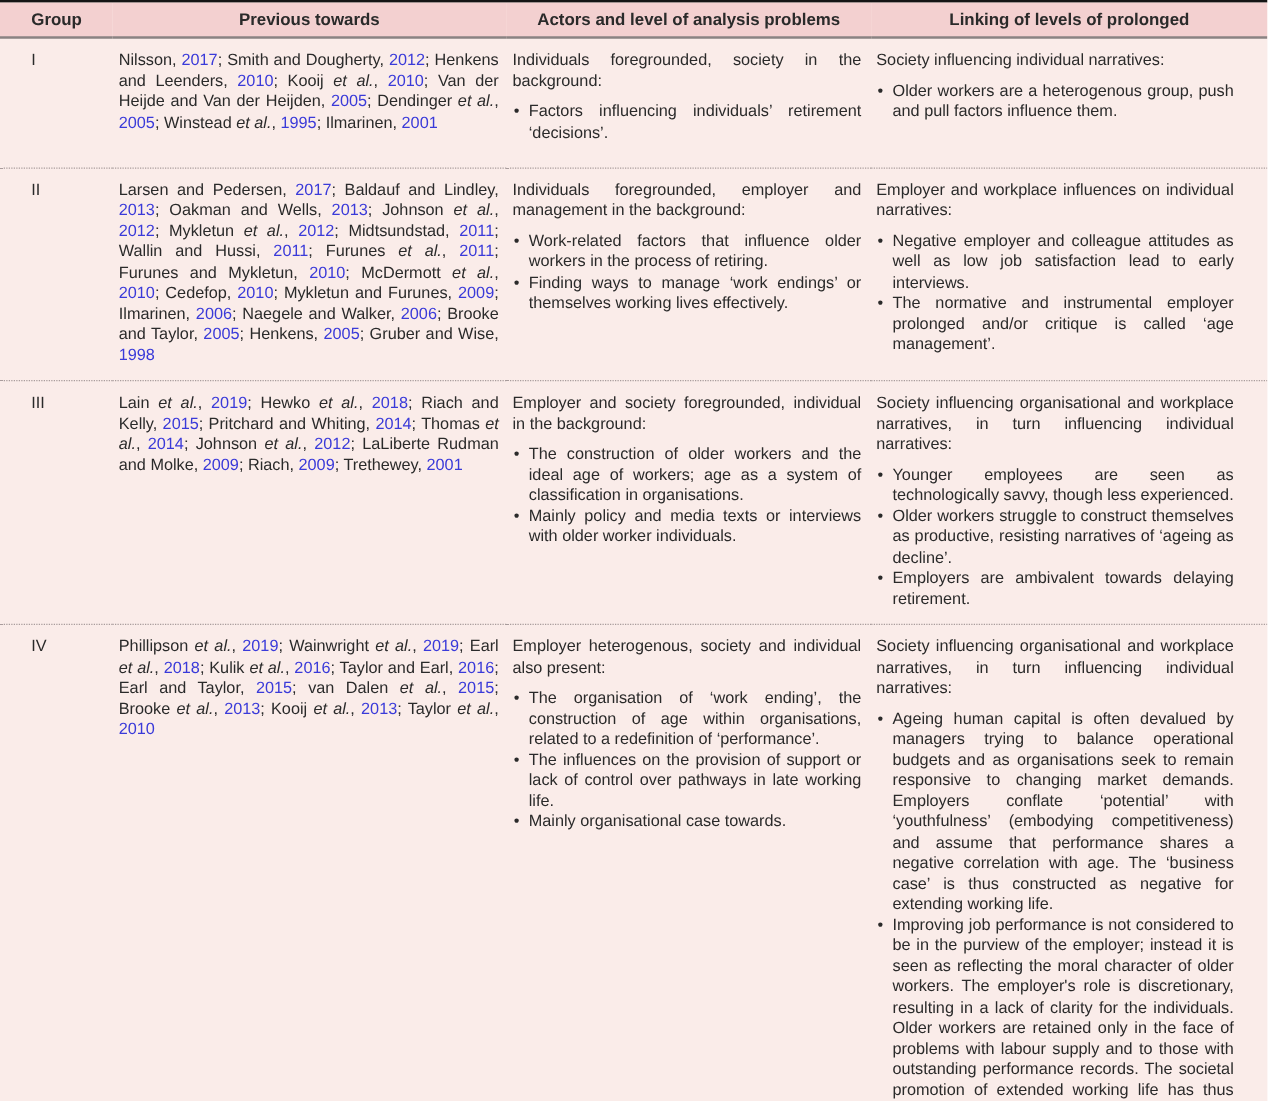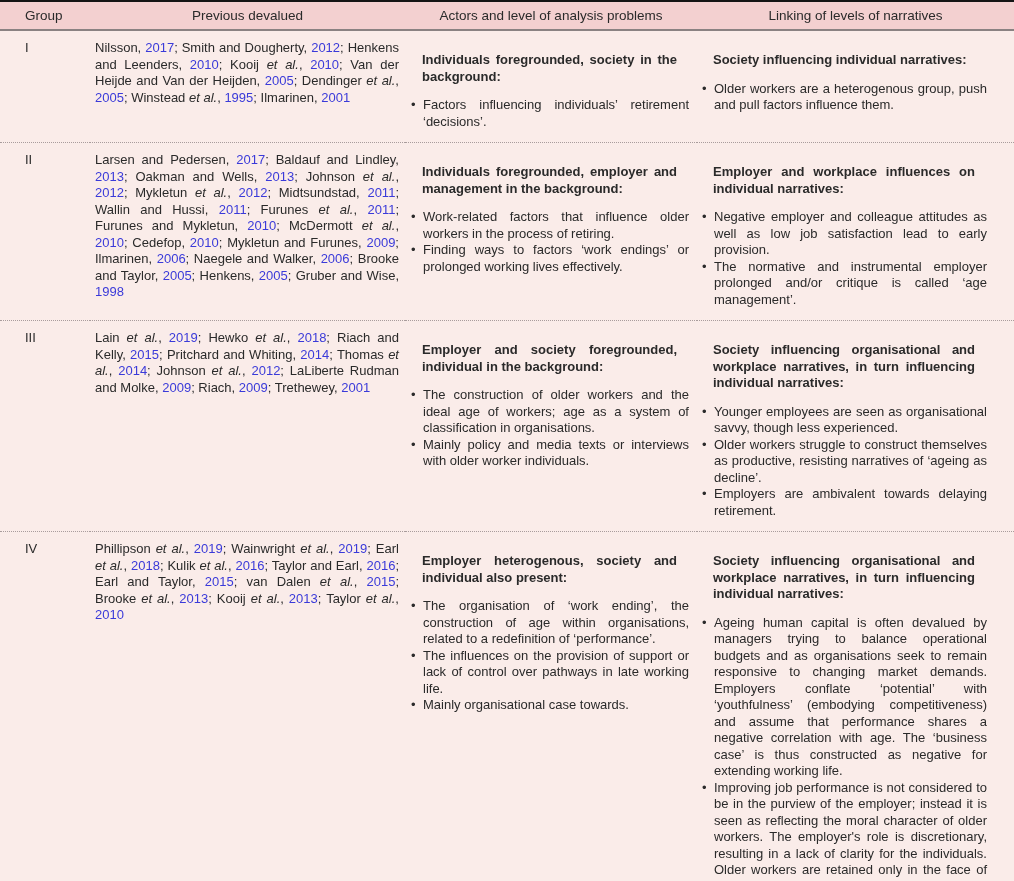--- a/index.html
+++ b/index.html
@@ -27,21 +27,21 @@
     border-collapse: collapse;
     table-layout: fixed;
     border-bottom: 2px solid var(--rule_dark);
   }
   col.c1 { width: 90px; }
   col.c2 { width: 315px; }
   col.c3 { width: 292px; }
   col.c4 { width: 317px; }
   thead th {
     background: var(--header_bg);
-    font-weight: normal;
+    font-weight: bold;
     font-size: 13.5px;
     color: var(--text);
     text-align: center;
     height: 20px;
     padding: 6px 4px;
     border-bottom: 2px solid var(--rule_header);
     vertical-align: middle;
   }
   thead th.th-group { text-align: left; padding-left: 25px; }
   tbody td {
@@ -59,21 +59,21 @@
   tbody tr:nth-child(4) { height: 378px; }
   td.group-cell { padding-left: 25px; text-align: left; }
   td.studies-cell { padding-left: 5px; padding-right: 6px; margin-top: 48px; }
   td.actors-cell  { padding-left: 5px; padding-right: 8px; }
   td.linking-cell { padding-left: 4px; padding-right: 27px; }
   .yr {
     color: var(--link_blue);
     text-decoration: none;
     cursor: pointer;
   }
-  p.intro { margin: 12px; font-weight: bold; }
+  p.intro { margin: 0; }
   ul.bullets { margin: 8px 0 0 0; padding: 0; list-style: none; }
   ul.bullets li { position: relative; padding-left: 13px; margin: 0; }
   ul.bullets li::before {
     content: "\2022";
     position: absolute;
     left: 1px;
     top: 0;
   }
 </style>
 </head>
@@ -83,23 +83,23 @@
   <table class="studies">
     <colgroup>
       <col class="c1">
         <col class="c2">
         <col class="c3">
         <col class="c4">
     </colgroup>
     <thead>
       <tr>
         <th class="th-group">Group</th>
-        <th>Previous devalued</th>
+        <th>Previous towards</th>
         <th>Actors and level of analysis problems</th>
-        <th>Linking of levels of narratives</th>
+        <th>Linking of levels of prolonged</th>
       </tr>
     </thead>
     <tbody id="table-body">
         <tr>
           <td class="group-cell">I</td>
           <td class="studies-cell"><span>Nilsson, </span><a class="yr">2017</a>; <span>Smith and Dougherty, </span><a class="yr">2012</a>; <span>Henkens and Leenders, </span><a class="yr">2010</a>; <span>Kooij <i>et al.</i>, </span><a class="yr">2010</a>; <span>Van der Heijde and Van der Heijden, </span><a class="yr">2005</a>; <span>Dendinger <i>et al.</i>, </span><a class="yr">2005</a>; <span>Winstead <i>et al.</i>, </span><a class="yr">1995</a>; <span>Ilmarinen, </span><a class="yr">2001</a></td>
           <td class="actors-cell">
             <p class="intro">Individuals foregrounded, society in the background:</p>
             <ul class="bullets">
               <li>Factors influencing individuals’ retirement ‘decisions’.</li>
@@ -112,45 +112,45 @@
             </ul>
           </td>
         </tr>
         <tr>
           <td class="group-cell">II</td>
           <td class="studies-cell"><span>Larsen and Pedersen, </span><a class="yr">2017</a>; <span>Baldauf and Lindley, </span><a class="yr">2013</a>; <span>Oakman and Wells, </span><a class="yr">2013</a>; <span>Johnson <i>et al.</i>, </span><a class="yr">2012</a>; <span>Mykletun <i>et al.</i>, </span><a class="yr">2012</a>; <span>Midtsundstad, </span><a class="yr">2011</a>; <span>Wallin and Hussi, </span><a class="yr">2011</a>; <span>Furunes <i>et al.</i>, </span><a class="yr">2011</a>; <span>Furunes and Mykletun, </span><a class="yr">2010</a>; <span>McDermott <i>et al.</i>, </span><a class="yr">2010</a>; <span>Cedefop, </span><a class="yr">2010</a>; <span>Mykletun and Furunes, </span><a class="yr">2009</a>; <span>Ilmarinen, </span><a class="yr">2006</a>; <span>Naegele and Walker, </span><a class="yr">2006</a>; <span>Brooke and Taylor, </span><a class="yr">2005</a>; <span>Henkens, </span><a class="yr">2005</a>; <span>Gruber and Wise, </span><a class="yr">1998</a></td>
           <td class="actors-cell">
             <p class="intro">Individuals foregrounded, employer and management in the background:</p>
             <ul class="bullets">
               <li>Work-related factors that influence older workers in the process of retiring.</li>
-              <li>Finding ways to factors ‘work endings’ or prolonged working lives effectively.</li>
+              <li>Finding ways to manage ‘work endings’ or themselves working lives effectively.</li>
             </ul>
           </td>
           <td class="linking-cell">
             <p class="intro">Employer and workplace influences on individual narratives:</p>
             <ul class="bullets">
-              <li>Negative employer and colleague attitudes as well as low job satisfaction lead to early provision.</li>
+              <li>Negative employer and colleague attitudes as well as low job satisfaction lead to early interviews.</li>
               <li>The normative and instrumental employer prolonged and/or critique is called ‘age management’.</li>
             </ul>
           </td>
         </tr>
         <tr>
           <td class="group-cell">III</td>
           <td class="studies-cell"><span>Lain <i>et al.</i>, </span><a class="yr">2019</a>; <span>Hewko <i>et al.</i>, </span><a class="yr">2018</a>; <span>Riach and Kelly, </span><a class="yr">2015</a>; <span>Pritchard and Whiting, </span><a class="yr">2014</a>; <span>Thomas <i>et al.</i>, </span><a class="yr">2014</a>; <span>Johnson <i>et al.</i>, </span><a class="yr">2012</a>; <span>LaLiberte Rudman and Molke, </span><a class="yr">2009</a>; <span>Riach, </span><a class="yr">2009</a>; <span>Trethewey, </span><a class="yr">2001</a></td>
           <td class="actors-cell">
             <p class="intro">Employer and society foregrounded, individual in the background:</p>
             <ul class="bullets">
               <li>The construction of older workers and the ideal age of workers; age as a system of classification in organisations.</li>
               <li>Mainly policy and media texts or interviews with older worker individuals.</li>
             </ul>
           </td>
           <td class="linking-cell">
             <p class="intro">Society influencing organisational and workplace narratives, in turn influencing individual narratives:</p>
             <ul class="bullets">
-              <li>Younger employees are seen as organisational savvy, though less experienced.</li>
+              <li>Younger employees are seen as technologically savvy, though less experienced.</li>
               <li>Older workers struggle to construct themselves as productive, resisting narratives of ‘ageing as decline’.</li>
               <li>Employers are ambivalent towards delaying retirement.</li>
             </ul>
           </td>
         </tr>
         <tr>
           <td class="group-cell">IV</td>
           <td class="studies-cell"><span>Phillipson <i>et al.</i>, </span><a class="yr">2019</a>; <span>Wainwright <i>et al.</i>, </span><a class="yr">2019</a>; <span>Earl <i>et al.</i>, </span><a class="yr">2018</a>; <span>Kulik <i>et al.</i>, </span><a class="yr">2016</a>; <span>Taylor and Earl, </span><a class="yr">2016</a>; <span>Earl and Taylor, </span><a class="yr">2015</a>; <span>van Dalen <i>et al.</i>, </span><a class="yr">2015</a>; <span>Brooke <i>et al.</i>, </span><a class="yr">2013</a>; <span>Kooij <i>et al.</i>, </span><a class="yr">2013</a>; <span>Taylor <i>et al.</i>, </span><a class="yr">2010</a></td>
           <td class="actors-cell">
             <p class="intro">Employer heterogenous, society and individual also present:</p>

